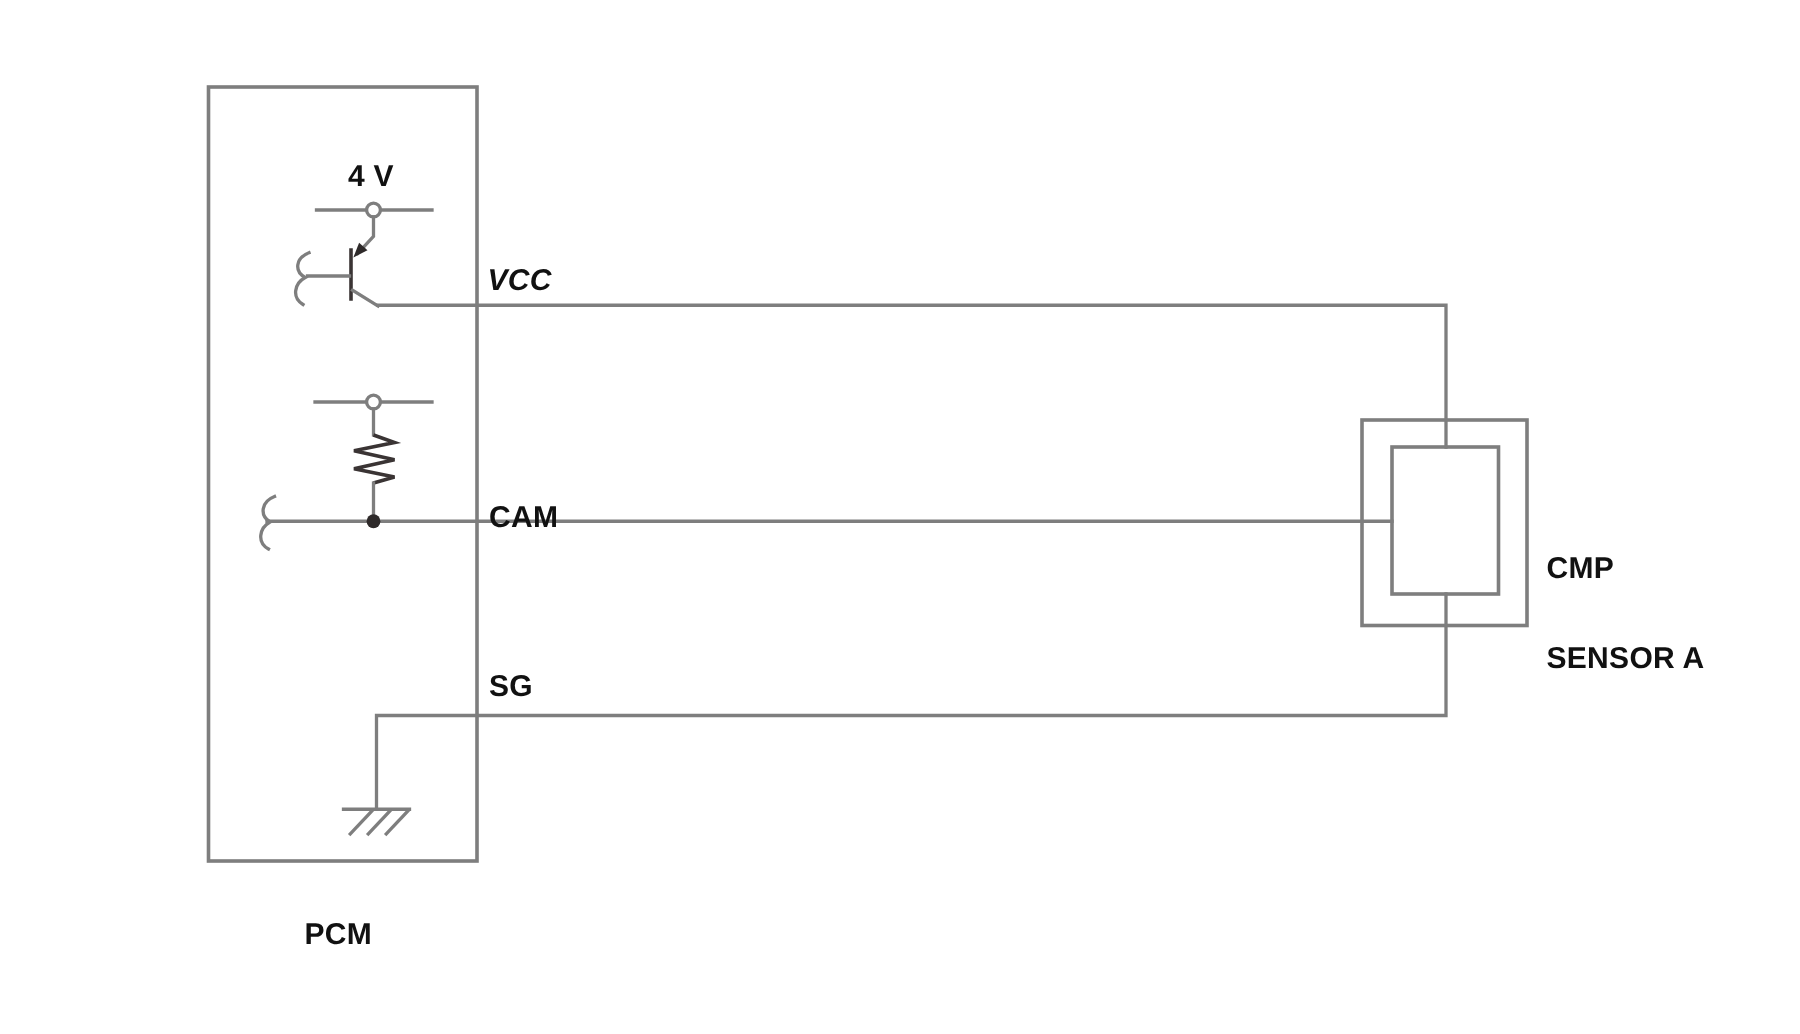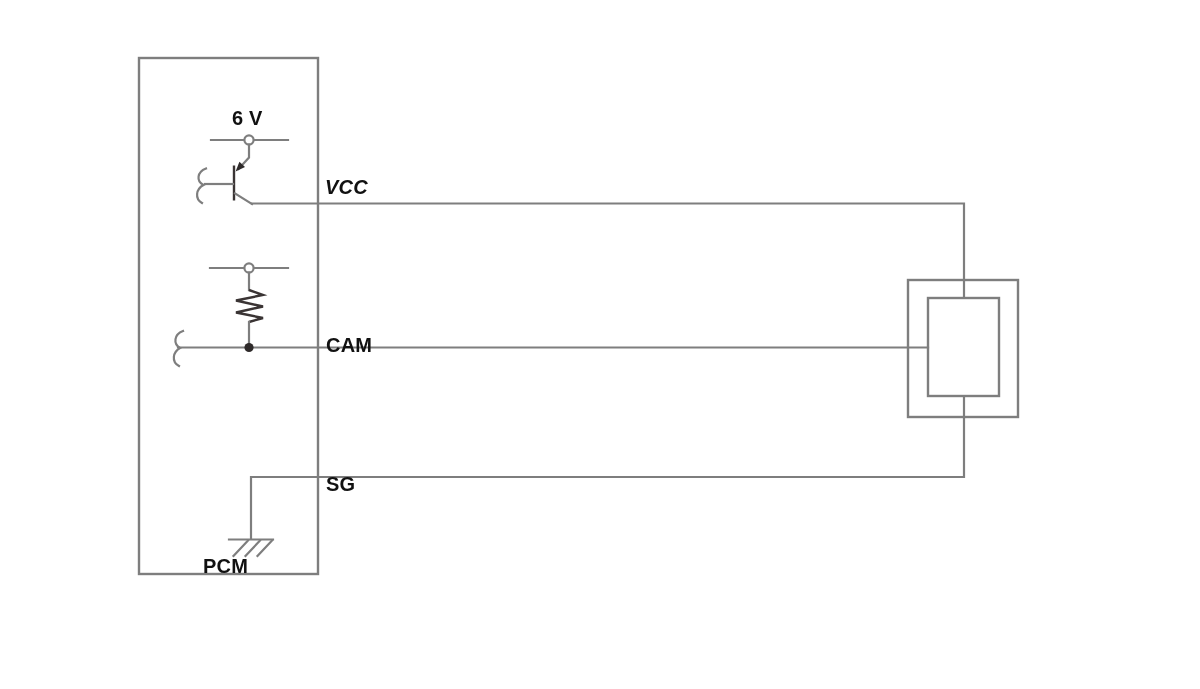--- a/index.html
+++ b/index.html
@@ -79,23 +79,27 @@
       <line x1="229" y1="539.5" x2="273" y2="539.5" class="wire"></line>
       <line x1="248" y1="540.5" x2="233.5" y2="556" class="wire"></line>
       <line x1="260" y1="540.5" x2="245.5" y2="556" class="wire"></line>
       <line x1="272" y1="540.5" x2="257.5" y2="556" class="wire"></line>
     </g>
 
     <rect x="908" y="280" width="110" height="137" class="boxline"></rect>
     <rect x="928" y="298" width="71" height="98" class="boxline" fill="#ffffff"></rect>
   </svg>
 
-  <div class="lbl" style="left:232px;top:108px;">6 V</div>
+  <div class="lbl" style="left:232px;top:108px;">4 V</div>
 
   <div class="lbl" style="left:325px;top:177px;font-style:italic;">VCC</div>
 
   <div class="lbl" style="left:326px;top:335px;">CAM</div>
 
-  <div class="lbl" style="left:326px;top:474px;">SG</div>
+  <div class="lbl" style="left:326px;top:448px;">SG</div>
 
+  <div class="lbl" style="left:1031px;top:329px;">
+    <div>CMP</div>
+    <div>SENSOR A</div>
+  </div>
 
-  <div class="lbl" style="left:203px;top:556px;text-align:center;">PCM</div>
+  <div class="lbl" style="left:203px;top:613px;text-align:center;">PCM</div>
 </div>
 
 </body></html>

